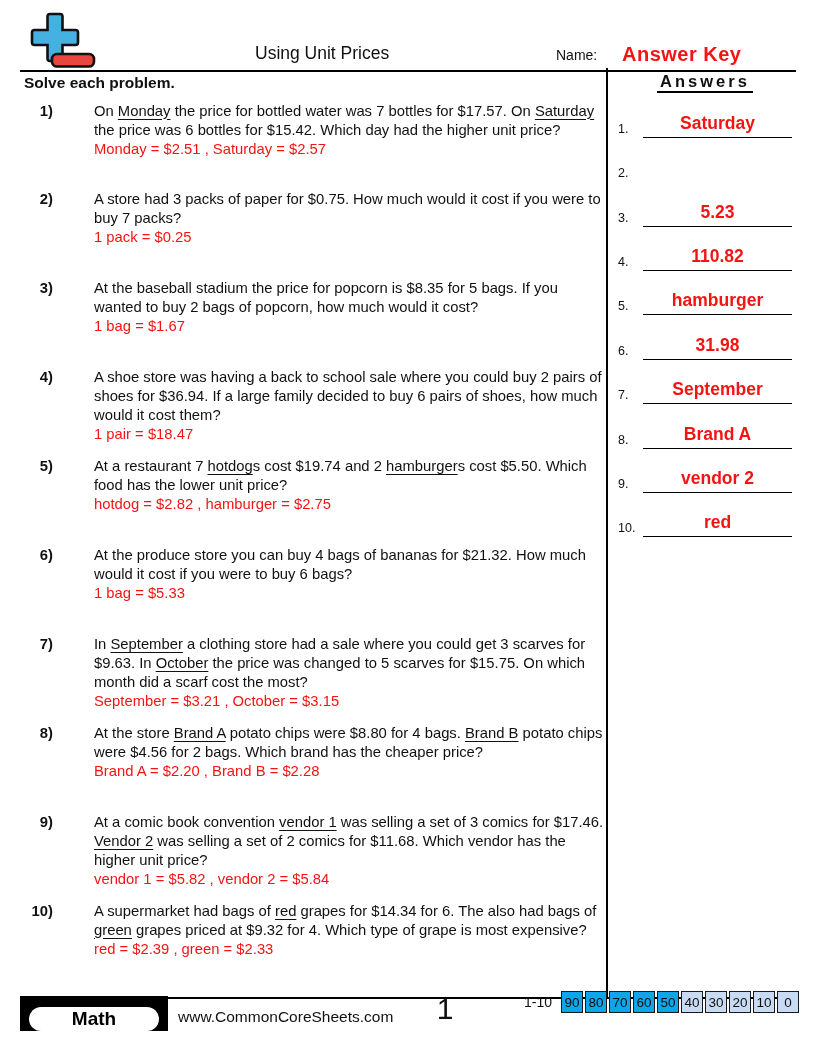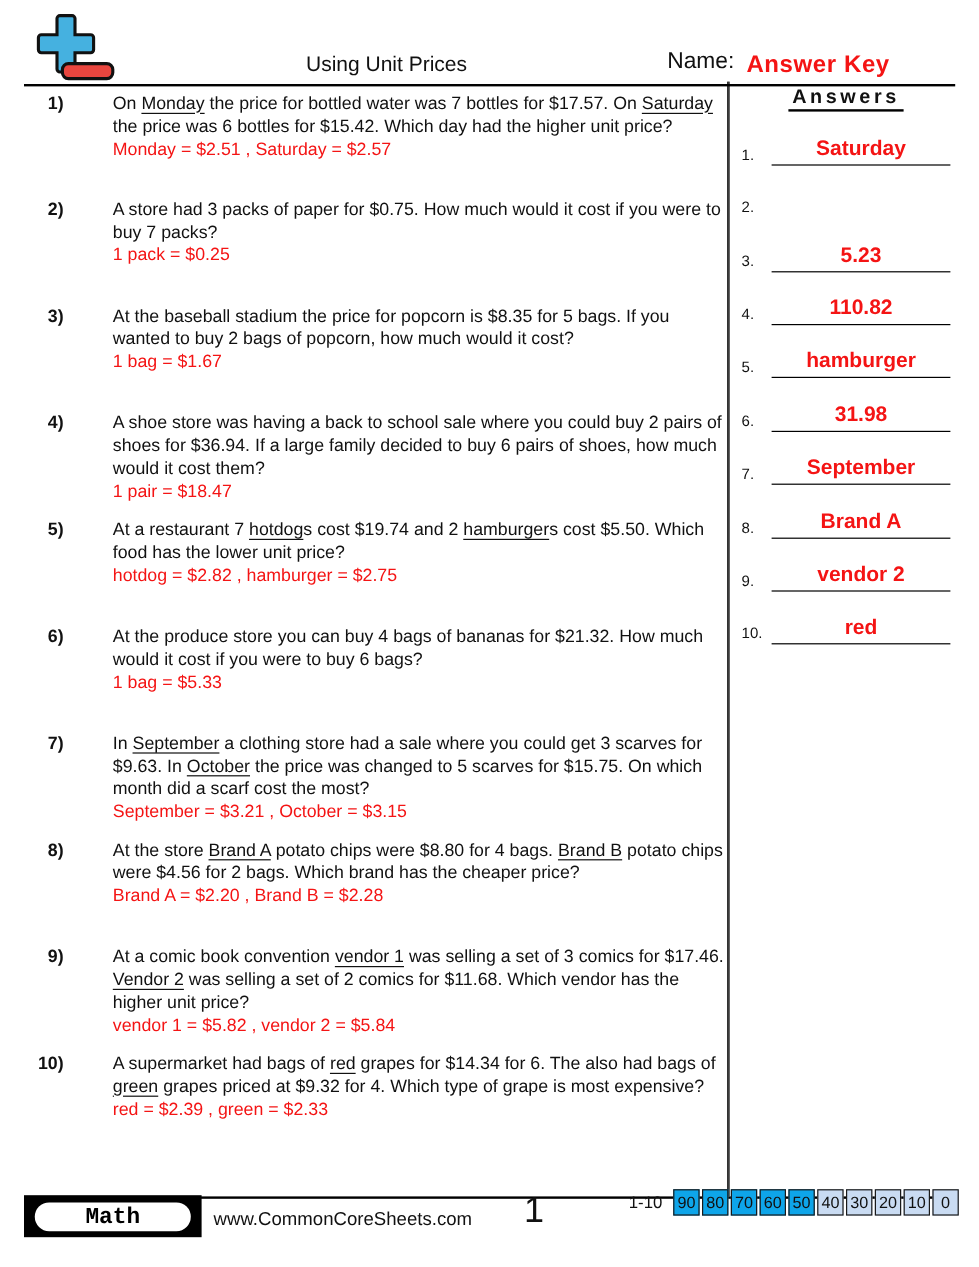--- a/index.html
+++ b/index.html
@@ -8,21 +8,21 @@
   .page {
     position:relative; width:816px; height:1056px; margin:0 auto;
     background:#fff; overflow:hidden; color:var(--ink);
     font-family:"Liberation Sans", sans-serif;
   }
 
   
   .header { position:absolute; top:0; left:20px; right:20px; height:72px; border-bottom:2.5px solid #000; }
   .logo { position:absolute; left:4px; bottom:-3px; }
   .header-title { position:absolute; left:235px; bottom:6px; font-size:17.5px; }
-  .name-label { position:absolute; left:536px; bottom:7px; font-size:19px; }
+  .name-label { position:absolute; left:536px; bottom:7px; font-size:14px; }
   .name-value { position:absolute; left:602px; bottom:4px; font-size:20px; font-weight:bold; color:var(--red); letter-spacing:.5px; }
 
   
   .main { position:absolute; top:67.5px; left:20px; right:20px; bottom:59px; display:flex; }
   .problems-col { width:586px; flex:none; }
   .col-divider { flex:none; width:2px; border-left:1.5px solid #000; border-right:1.5px solid #000; }
   .answers-col { flex:1; padding:4px 4px 0 10px; }
 
   .instructions { font-weight:bold; font-size:15.5px; padding:6px 0 0 4px; }
   .problems { margin-top:10px; }
@@ -36,21 +36,21 @@
   
   .answers-title { text-align:center; font-weight:bold; font-size:16.5px; letter-spacing:3px; }
   .answers-title span { border-bottom:2px solid #000; padding:0 3px 1px; }
   .answer-rows { margin-top:3px; }
   .answer-row { display:flex; align-items:flex-end; height:44.4px; }
   .answer-number { flex:none; width:25px; font-size:12.5px; padding-bottom:2px; }
   .answer-line { flex:1; border-bottom:1.6px solid #000; text-align:center; color:var(--red); font-weight:bold; font-size:17.5px; padding-bottom:3px; white-space:nowrap; }
 
   
   .footer-line { position:absolute; left:20px; right:20px; top:997px; border-top:2.5px solid #000; }
-  .math-badge { position:absolute; left:20px; top:996px; width:148px; height:35px; background:#000; border-radius:0; display:flex; align-items:center; justify-content:center;font-family:Liberation Mono, monospace; }
+  .math-badge { position:absolute; left:20px; top:996px; width:148px; height:35px; background:#000; border-radius:0; display:flex; align-items:flex-end; justify-content:center; }
   .math-pill { background:#fff; border-radius:14px; width:130px; height:24px; display:flex; align-items:center; justify-content:center; font-weight:bold; font-size:19px; color:#000; }
   .website { position:absolute; left:178px; top:1008px; font-size:15.5px; }
   .page-number { position:absolute; left:400px; top:992px; width:90px; text-align:center; font-size:30px; }
   .score-row { position:absolute; right:17px; top:991px; display:flex; align-items:center; }
   .score-label { font-size:14px; margin-right:7px; }
   .score-cell { width:22px; height:22px; border:1.6px solid #1a1a1a; margin-left:2px; background:#0ea5e9;
                 display:flex; align-items:center; justify-content:center; font-size:13.5px; }
   .score-cell.hl { background:var(--score-hl); }
 </style>
 </head>
@@ -65,20 +65,21 @@
         <rect x="28" y="43" width="42" height="12.5" rx="5" fill="#e9463f" stroke="#111" stroke-width="2.6"></rect>
       </svg>
     </div>
     <div class="header-title">Using Unit Prices</div>
     <div class="name-label">Name:</div>
     <div class="name-value">Answer Key</div>
   </div>
 
   <div class="main">
     <div class="problems-col">
+      <div class="instructions">Solve each problem.</div>
       <div class="problems">
           <div class="problem">
             <span class="problem-number">1)</span>
             <div class="problem-body">
               <div class="problem-text"><span>On </span><u>Monday</u><span> the price for bottled water was 7 bottles for $17.57. On </span><u>Saturday</u><span> the price was 6 bottles for $15.42. Which day had the higher unit price?</span></div>
               <div class="problem-work">Monday = $2.51 , Saturday = $2.57</div>
             </div>
           </div>
           <div class="problem">
             <span class="problem-number">2)</span>

